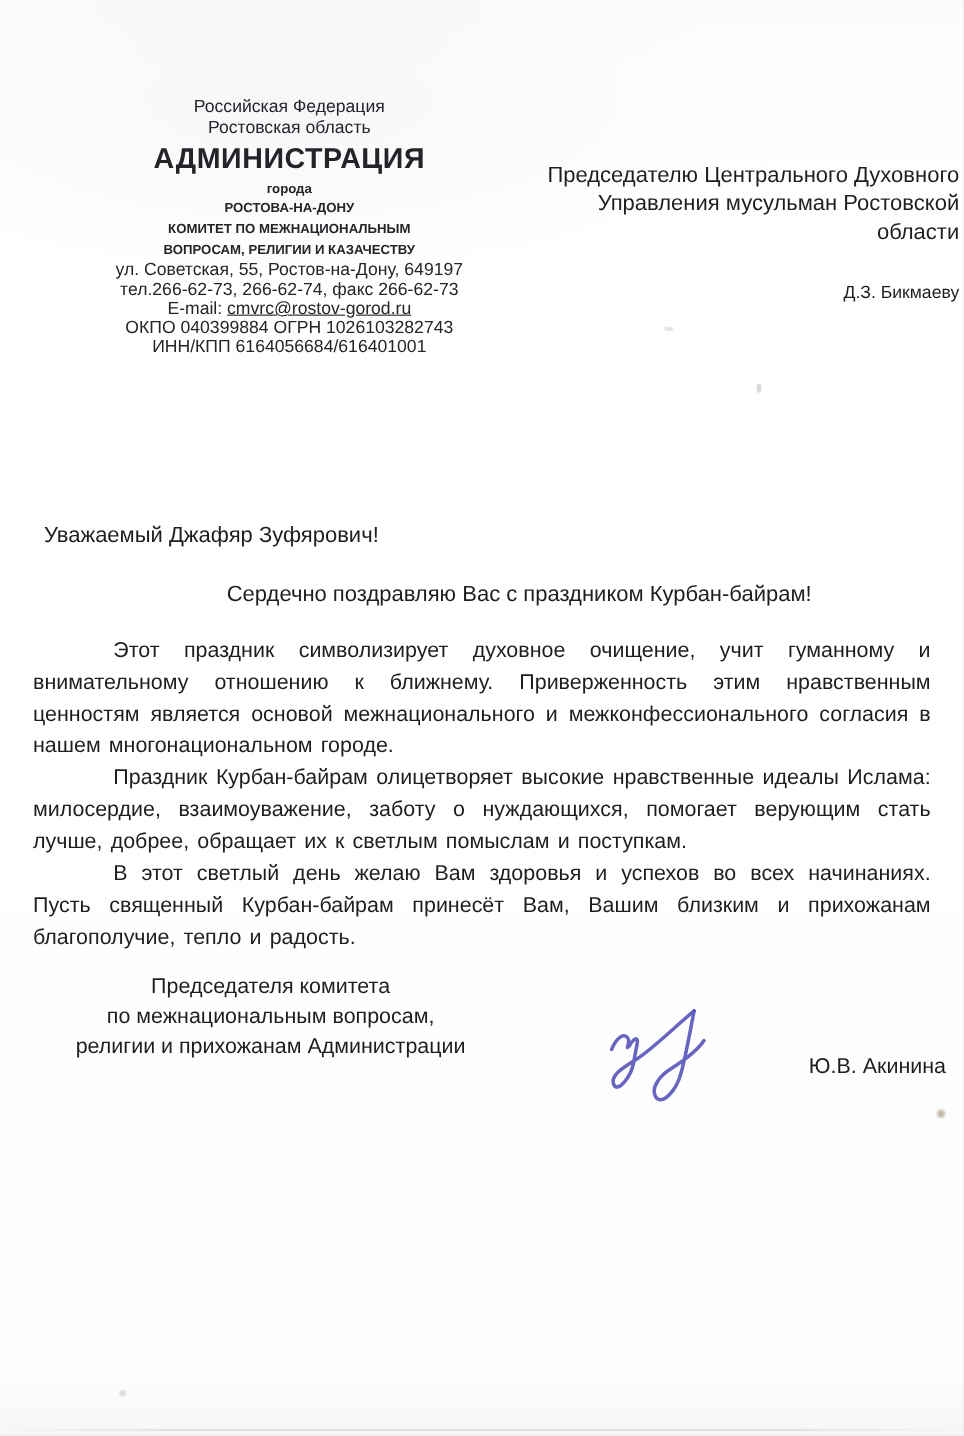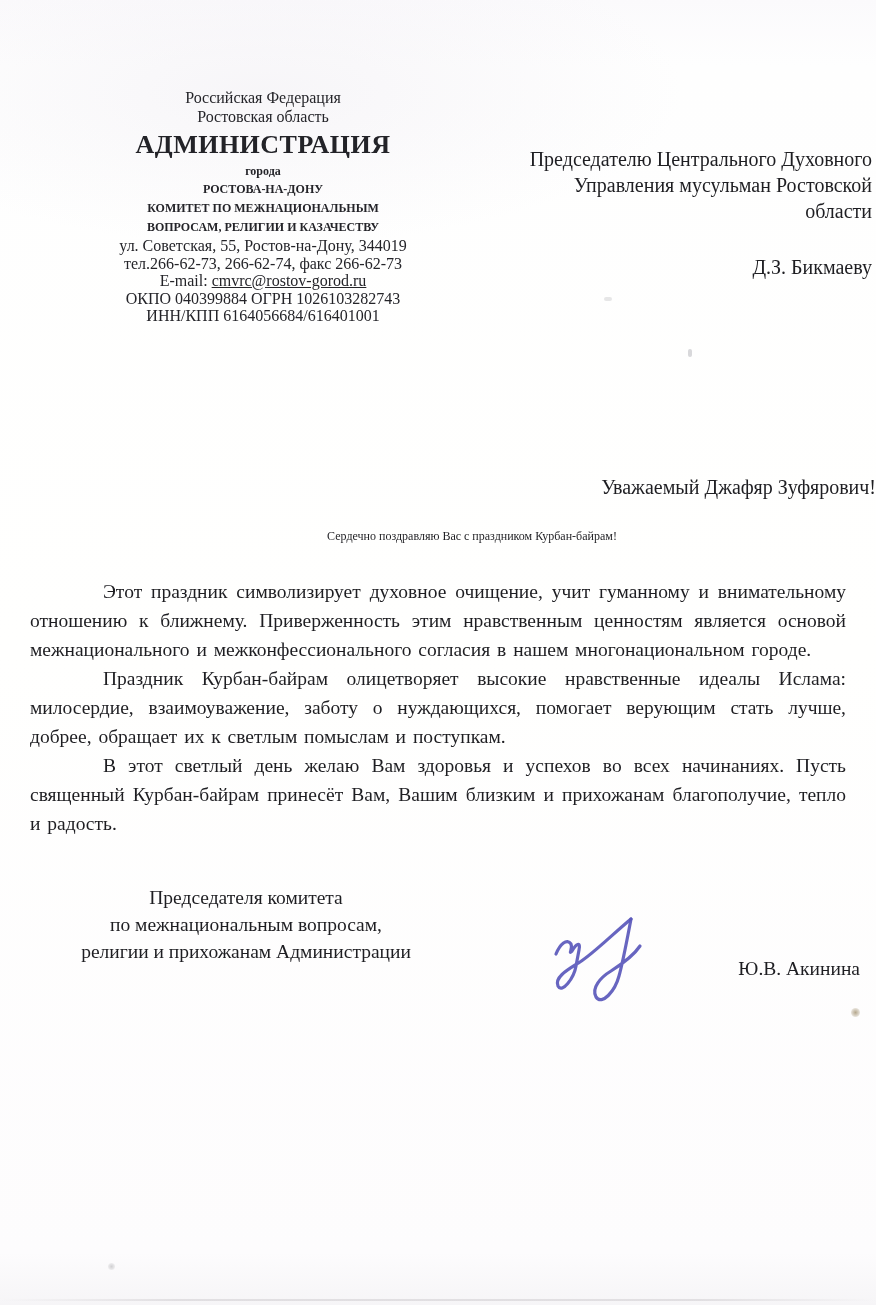--- a/index.html
+++ b/index.html
@@ -9,21 +9,21 @@
   }
   .page {
     position: relative;
     width: 876px;
     height: 1305px;
     margin: 0 auto;
     overflow: hidden;
     background:
       radial-gradient(ellipse 600px 220px at 30% 7%, rgba(234,230,238,0.35), rgba(255,255,255,0) 70%),
       linear-gradient(180deg, #fbfafc 0%, #fefefe 5%, #fffffe 50%, #fdfcfd 96%, #f6f5f7 100%);
-    font-family: Liberation Serif, serif;
+    font-family: Liberation Sans, sans-serif;
     color: #1e1e22;
   }
 
   
   .letterhead {
     position: absolute;
     left: 88px;
     top: 88px;
     width: 350px;
     text-align: center;
@@ -39,38 +39,38 @@
   
   .addressee {
     position: absolute;
     left: 440px;
     top: 146px;
     width: 432px;
     text-align: right;
     font-size: 20px;
     line-height: 26px;
   }
-  .addressee-name { margin-top: 30px; font-size: 20px; }
+  .addressee-name { margin-top: 30px; font-size: 16px; }
 
   
   .salutation {
     position: absolute;
     top: 476px;
     left: 40px;
     width: 836px;
-    text-align: right;
+    text-align: left;
     font-size: 20px;
   }
   .greeting {
     position: absolute;
     top: 529px;
     left: 82px;
     width: 780px;
     text-align: center;
-    font-size: 12px;
+    font-size: 20px;
   }
 
   
   .body-text {
     position: absolute;
     top: 577px;
     left: 30px;
     width: 816px;
     font-size: 19.5px;
     line-height: 29px;
@@ -140,21 +140,21 @@
 <div class="page">
 
   <div class="letterhead">
     <div class="lh-small">Российская Федерация</div>
     <div class="lh-small">Ростовская область</div>
     <div class="lh-title">АДМИНИСТРАЦИЯ</div>
     <div class="lh-bold-sm">города</div>
     <div class="lh-bold">РОСТОВА-НА-ДОНУ</div>
     <div class="lh-bold">КОМИТЕТ ПО МЕЖНАЦИОНАЛЬНЫМ</div>
     <div class="lh-bold">ВОПРОСАМ, РЕЛИГИИ И КАЗАЧЕСТВУ</div>
-    <div class="lh-contact">ул. Советская, 55, Ростов-на-Дону, 344019</div>
+    <div class="lh-contact">ул. Советская, 55, Ростов-на-Дону, 649197</div>
     <div class="lh-contact">тел.266-62-73, 266-62-74, факс 266-62-73</div>
     <div class="lh-contact"><span>E-mail: </span><span class="lh-email-addr">cmvrc@rostov-gorod.ru</span></div>
     <div class="lh-contact">ОКПО 040399884 ОГРН 1026103282743</div>
     <div class="lh-contact">ИНН/КПП 6164056684/616401001</div>
   </div>
 
   <div class="addressee">
     <div>Председателю Центрального Духовного</div>
     <div>Управления мусульман Ростовской</div>
     <div>области</div>

